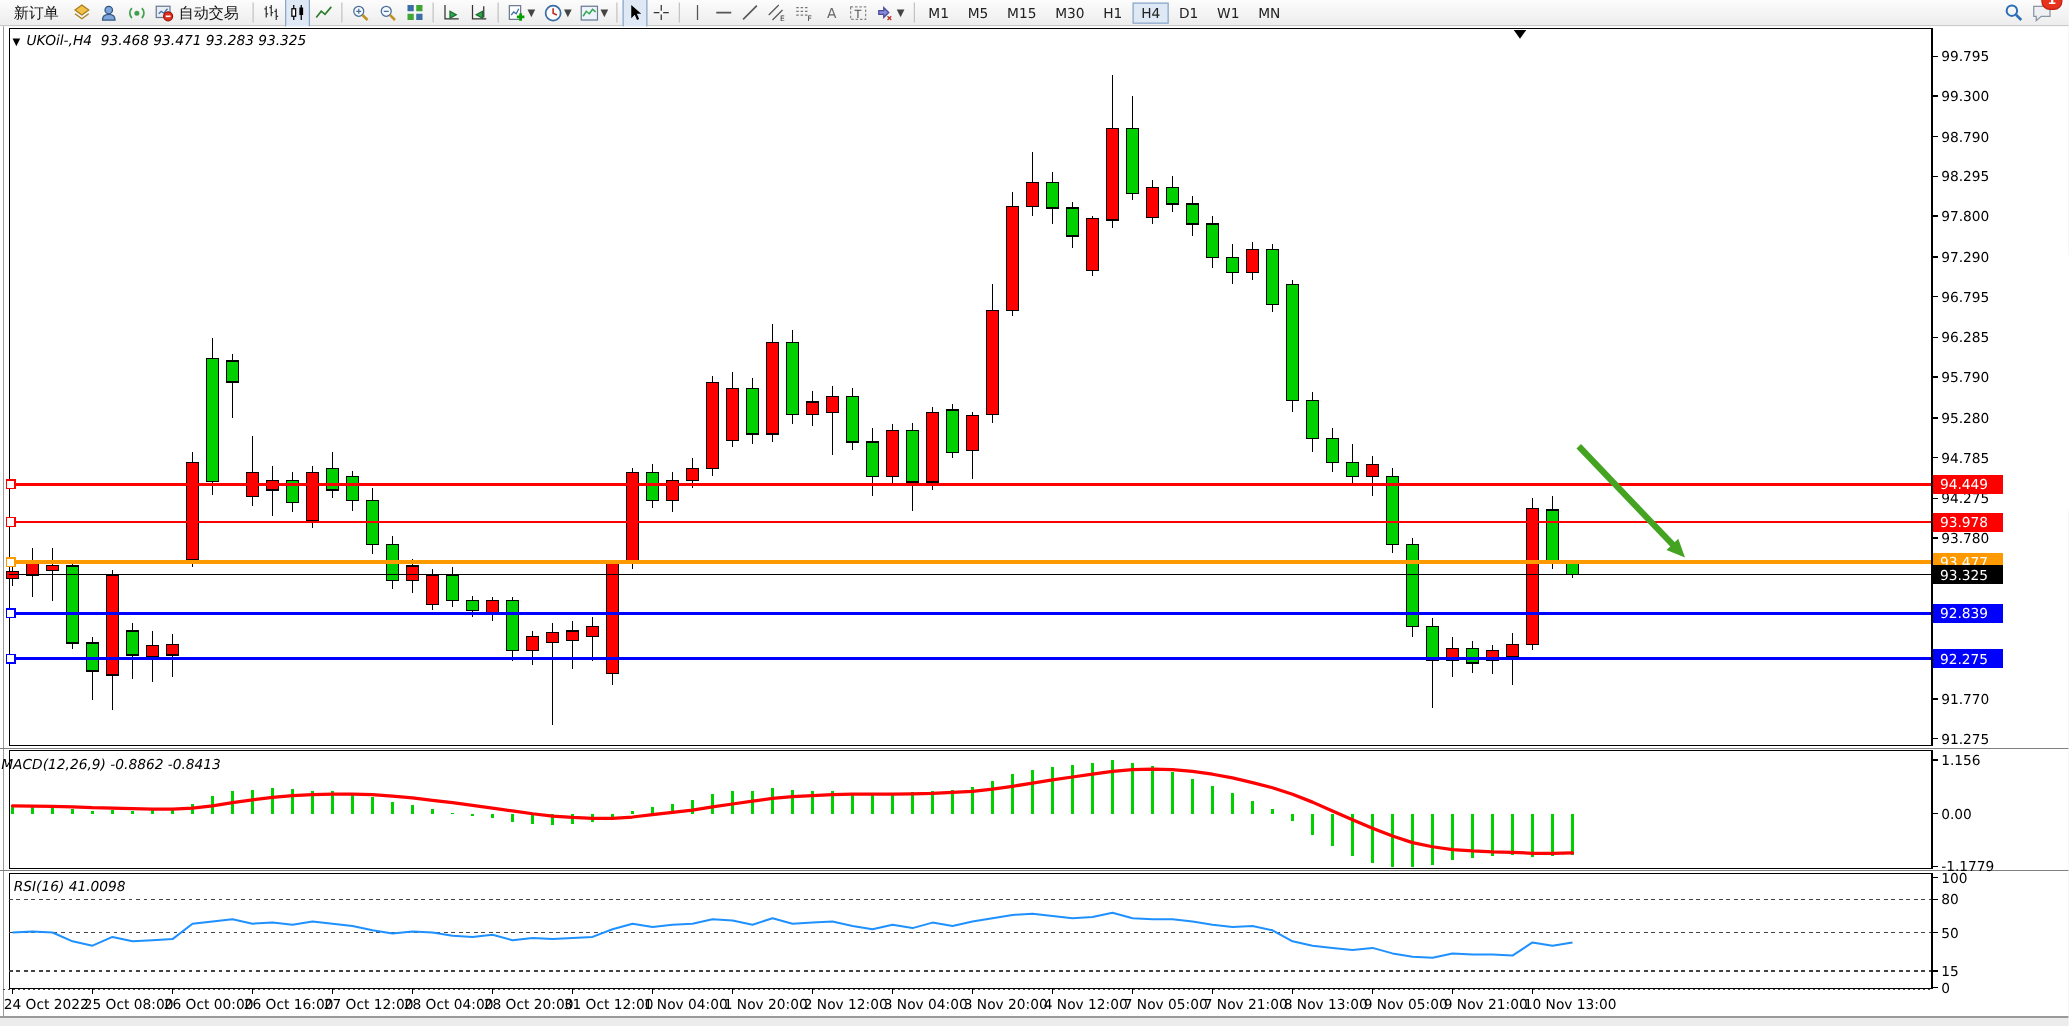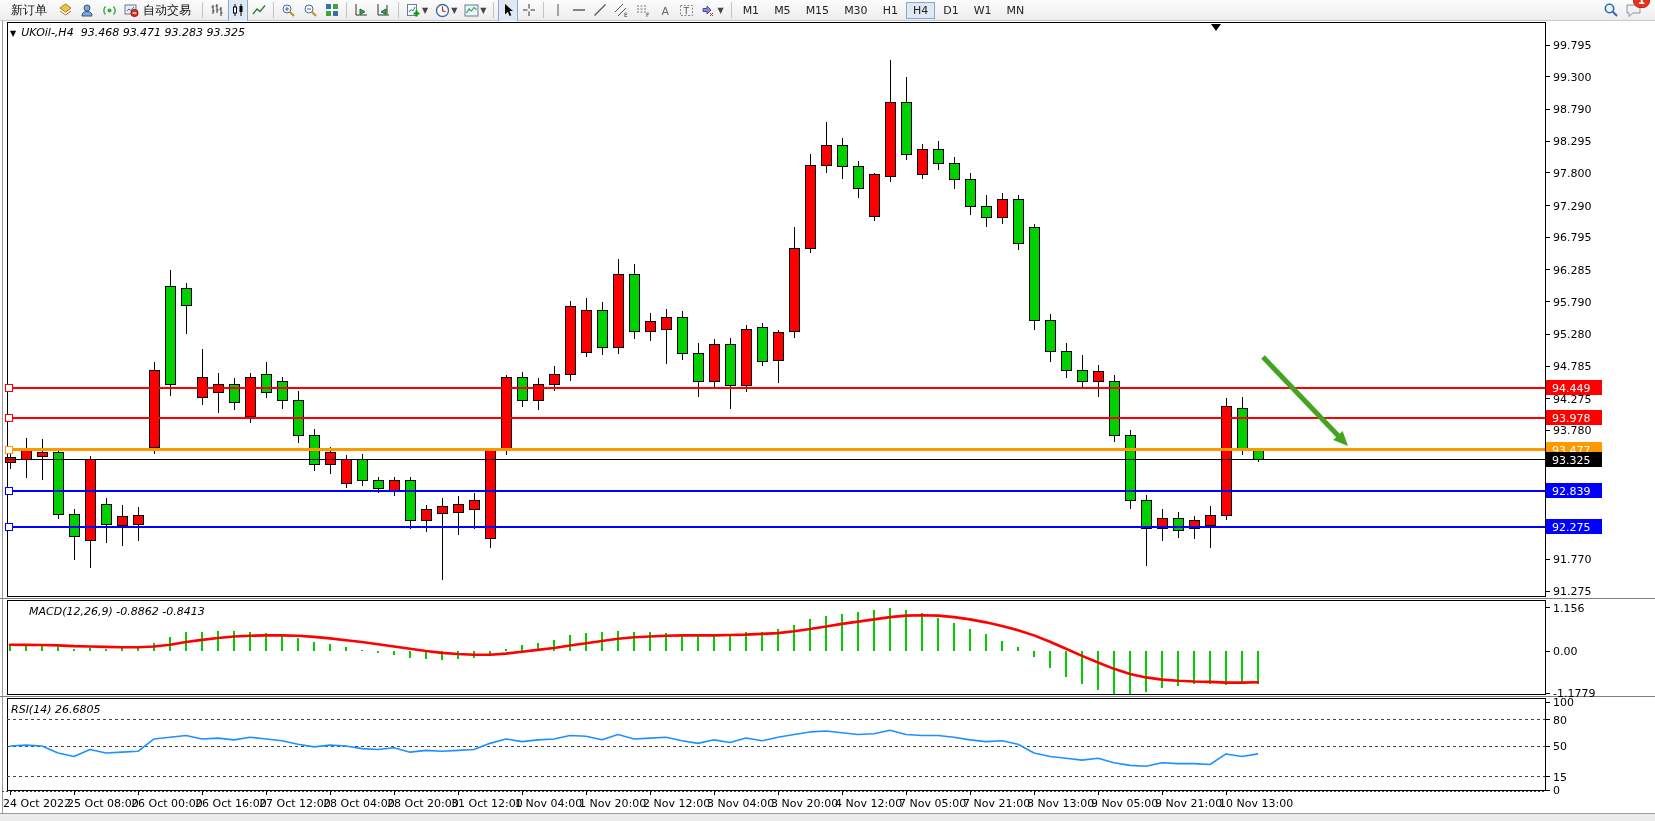--- a/index.html
+++ b/index.html
@@ -16,21 +16,21 @@
   .tf{font-size:11px;color:#222;padding:1px 6px;border:1px solid transparent;text-align:center;}
   .tf.active{background:#dfe9f5;border:1px solid #89a7c8;}
   #right-icons{margin-left:auto;display:flex;align-items:center;margin-right:10px;position:relative;}
   #notif-badge{position:absolute;right:-6px;top:-4px;background:#e8321e;color:#fff;font-size:10px;font-weight:bold;
     border-radius:8px;padding:0 4px;line-height:12px;border:1px solid #c02010;}
   
   #chart-stage{position:absolute;left:0;top:21px;width:1655px;height:800px;}
   .overlay{position:absolute;font-size:11px;color:#000;white-space:nowrap;font-style:italic;}
   #chart-title{left:10px;top:5px;}
   #chart-title .tri{font-size:8px;color:#000;margin-right:5px;}
-  #macd-label{left:29px;top:584px;}
+  #macd-label{left:1px;top:584px;}
   #rsi-label{left:11px;top:682px;}
 </style>
 </head>
 <body>
 <div id="app">
 
   <div id="toolbar">
     <div class="tb">
         <span class="tbtext">新订单</span>
       </div>
@@ -647,16 +647,16 @@
         <line x1="1545" y1="769" x2="1550" y2="769" stroke="#000" shape-rendering="crispEdges"></line>
         <text x="1553" y="773" font-size="11" fill="#000">0</text>
       </svg>
     <div class="overlay" id="chart-title">
       <span class="tri">▼</span><span>UKOil-,H4</span>&nbsp;&nbsp;<span>93.468 93.471 93.283 93.325</span>
     </div>
     <div class="overlay" id="macd-label">
       <span>MACD(12,26,9)</span>&nbsp;<span>-0.8862</span>&nbsp;<span>-0.8413</span>
     </div>
     <div class="overlay" id="rsi-label">
-      <span>RSI(14)</span>&nbsp;<span>26.6805</span>
+      <span>RSI(16)</span>&nbsp;<span>41.0098</span>
     </div>
   </div>
 </div>
 
 </body></html>

